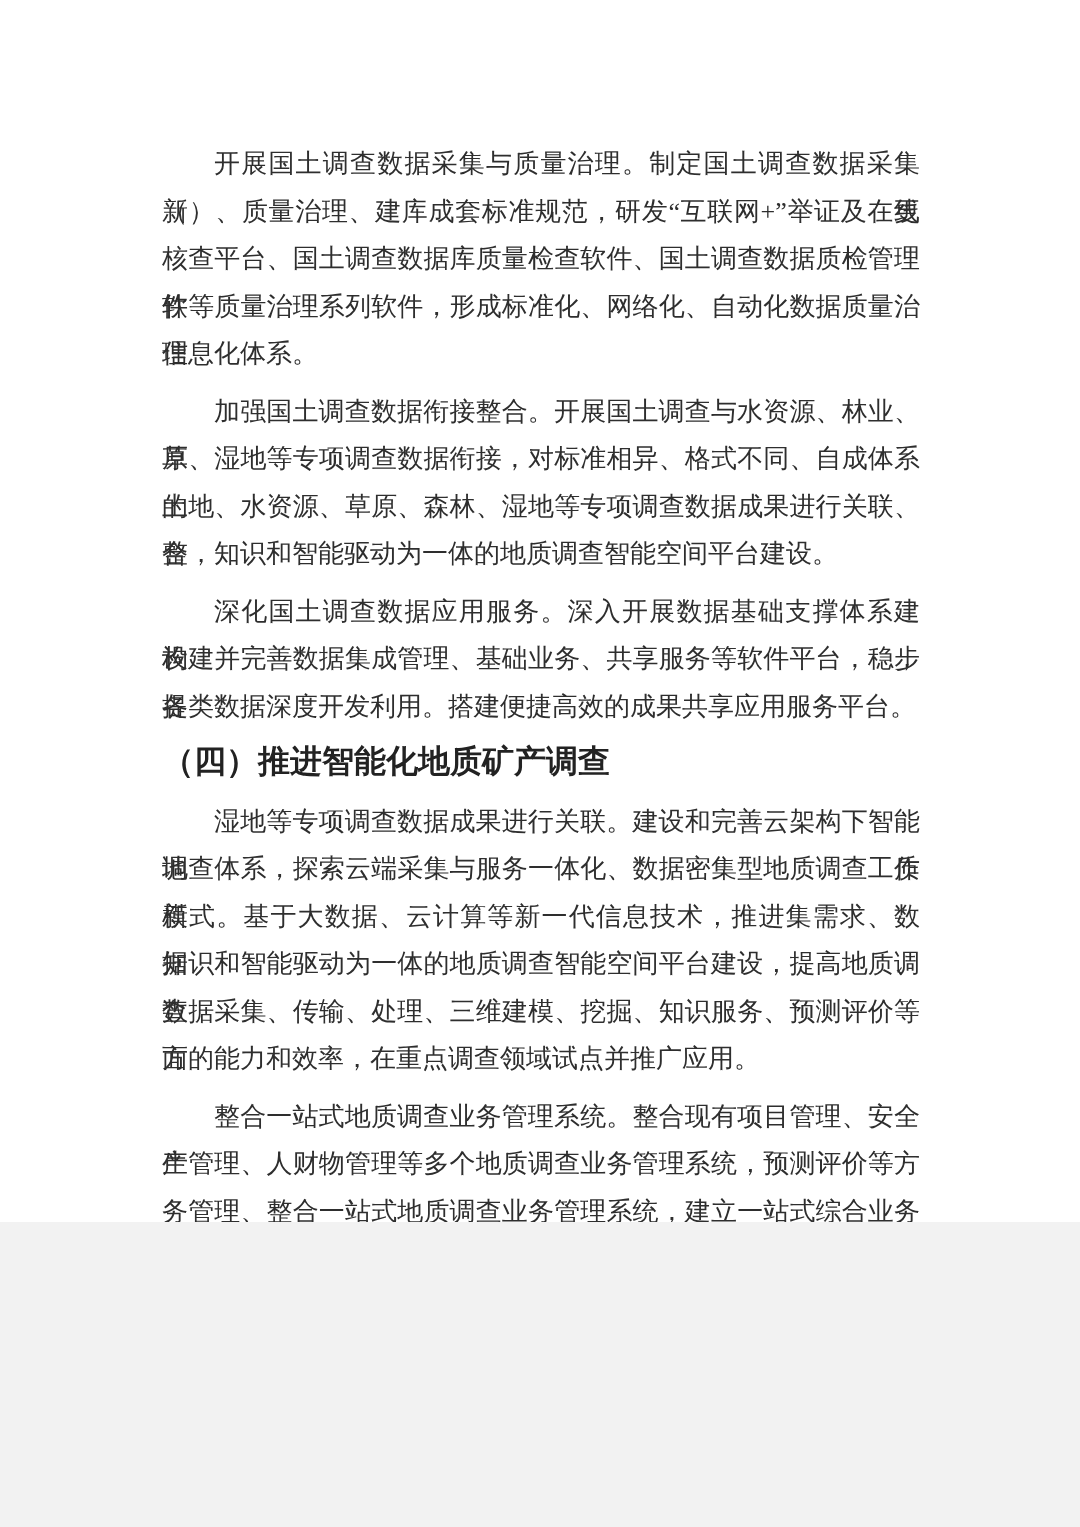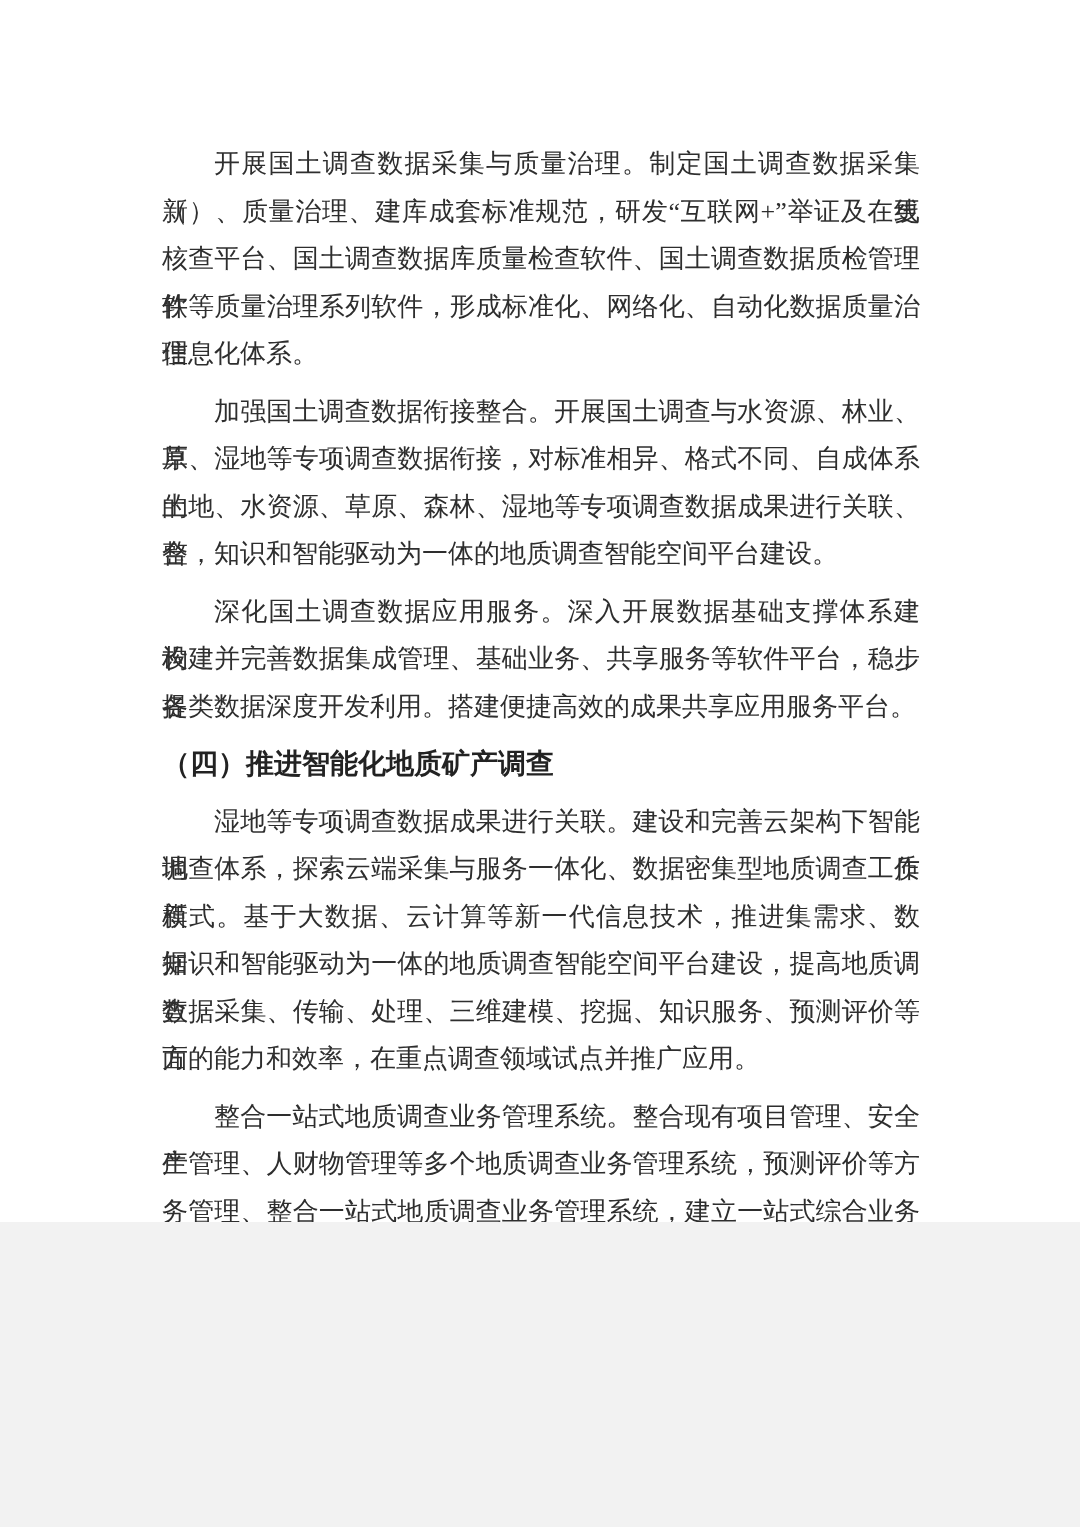--- a/index.html
+++ b/index.html
@@ -38,23 +38,23 @@
     text-justify: inter-character;
   }
   .last {
     text-align: left;
     text-align-last: left;
   }
   .indent {
     text-indent: 52px;
   }
   .heading {
-    font-family: Liberation Sans, sans-serif;
+    font-family: Liberation Mono, monospace;
     font-weight: bold;
-    font-size: 28px;
+    font-size: 32px;
     height: 47.5px;
     line-height: 47.5px;
     margin: 0 0 10px 0;
     color: #222222;
   }
   .footer {
     position: absolute;
     left: 0;
     top: 1395px;
     width: 100%;

